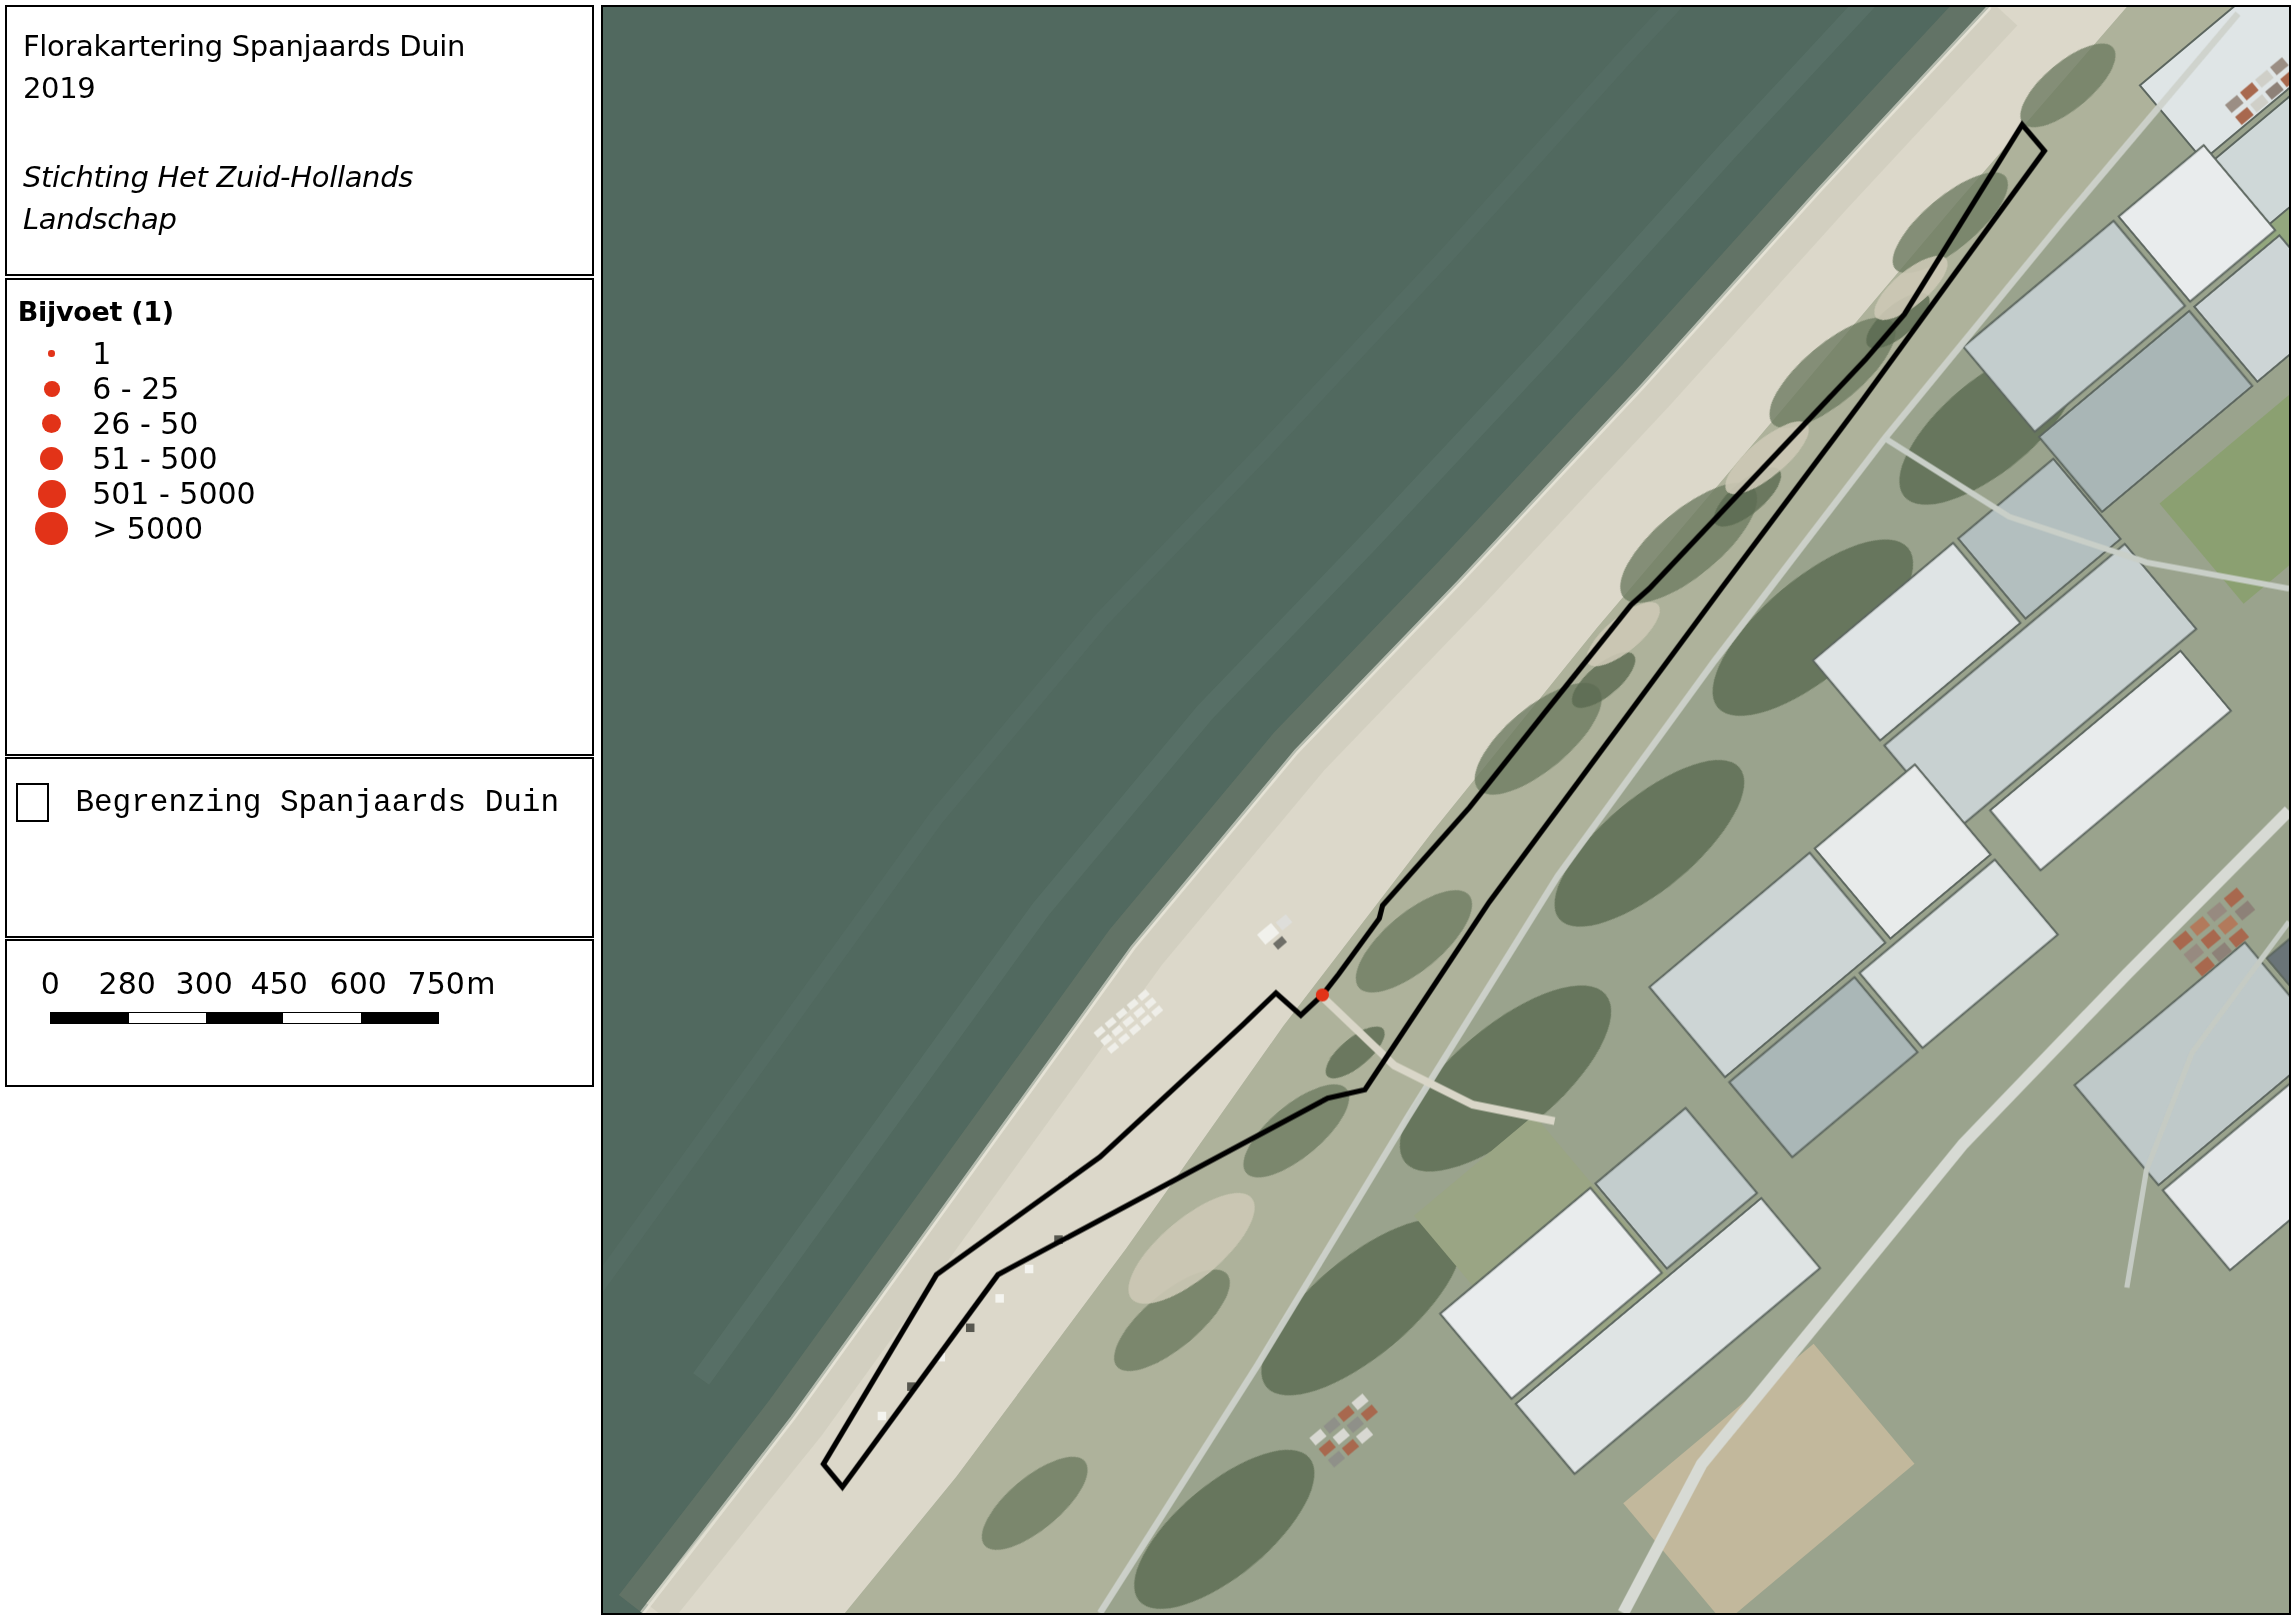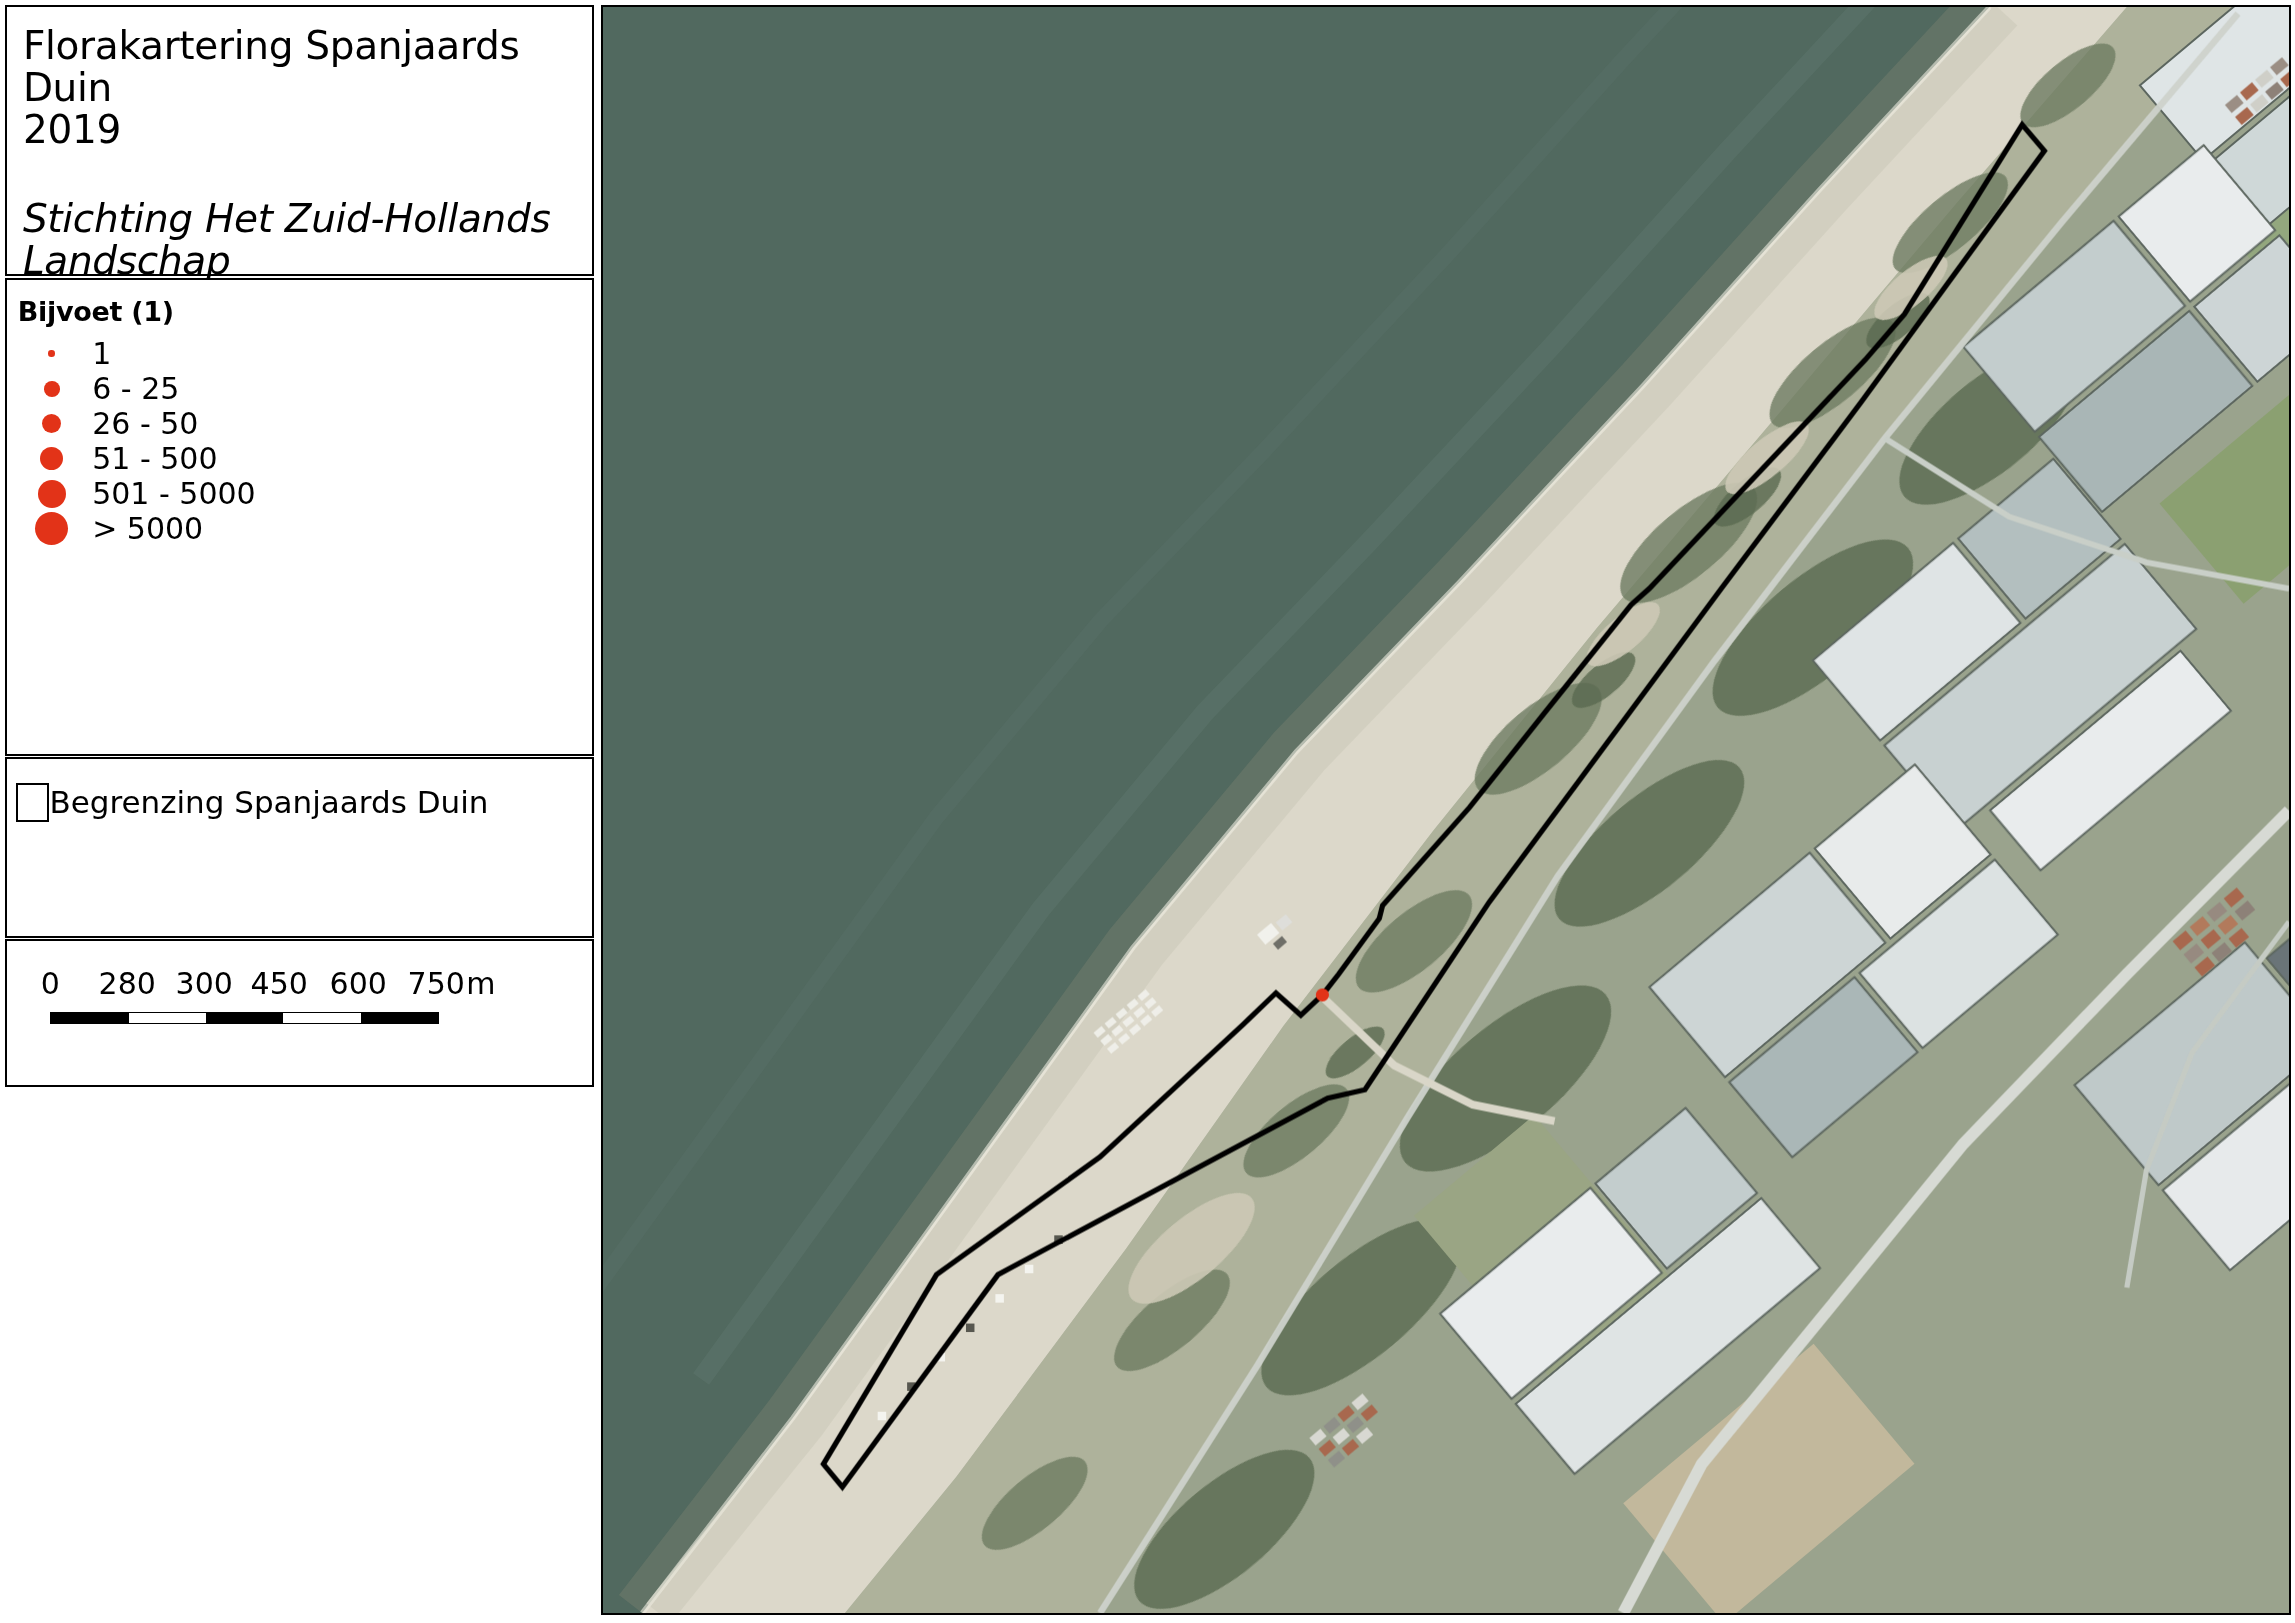--- a/index.html
+++ b/index.html
@@ -3,35 +3,35 @@
 <meta charset="utf-8">
 <style>
   html,body{margin:0;padding:0;width:2295px;height:1623px;background:#fff;overflow:hidden;}
   *{box-sizing:border-box;}
   body{font-family:"DejaVu Sans","Liberation Sans",sans-serif;color:#000;}
   .page{position:absolute;inset:0;background:#fff;}
 
   
   .panel-box{position:absolute;left:5.2px;width:589px;background:#fff;border:2px solid #000;}
   .box-title{top:5.2px;height:271px;padding:18.3px 15.7px 0 15.7px;}
-  .box-title .t-line{font-size:39px;line-height:42px;letter-spacing:-0.3px;}
+  .box-title .t-line{font-size:29px;line-height:42px;letter-spacing:-0.3px;}
   .box-title .org{margin-top:47px;font-style:italic;}
 
   .box-legend{top:278px;height:478px;padding:13px 0 0 10.5px;}
   .legend-title{font-size:27px;font-weight:bold;letter-spacing:-0.3px;line-height:38px;}
   .legend-rows{margin-top:5.2px;}
   .legend-row{display:flex;align-items:center;height:35px;}
   .dot-cell{width:68px;display:flex;justify-content:center;align-items:center;flex:0 0 68px;}
   .dot{border-radius:50%;background:var(--c-marker,#e23318);}
   .legend-label{font-size:30px;margin-left:6.5px;white-space:pre;}
 
   .box-boundary{top:757px;height:181px;padding:23.6px 0 0 9.2px;}
   .boundary-row{display:flex;align-items:flex-start;}
   .boundary-swatch{width:33px;height:39px;border:2.6px solid var(--c-boundary,#000);background:#fff;flex:0 0 33px;}
-  .boundary-label{font-size:31px;margin-left:0;line-height:39px;}
+  .boundary-label{font-size:31px;margin-left:26px;line-height:39px;font-family:Liberation Mono, monospace;}
 
   .box-scale{top:939px;height:148px;position:absolute;}
   .scale-label{position:absolute;top:25px;font-size:30px;transform:translateX(-50%);}
   .scale-unit{position:absolute;top:25px;left:459px;font-size:30px;}
   .scale-bar{position:absolute;left:43px;top:71px;width:389px;height:12.4px;border:1.3px solid #000;display:flex;}
   .scale-seg{flex:1 1 auto;height:100%;}
   .seg-b{background:#000;} .seg-w{background:#fff;}
 
   .box-logo{top:1088px;height:528px;}
   .ring-green{stroke:var(--c-logo_green,#7ec043);fill:none;}

